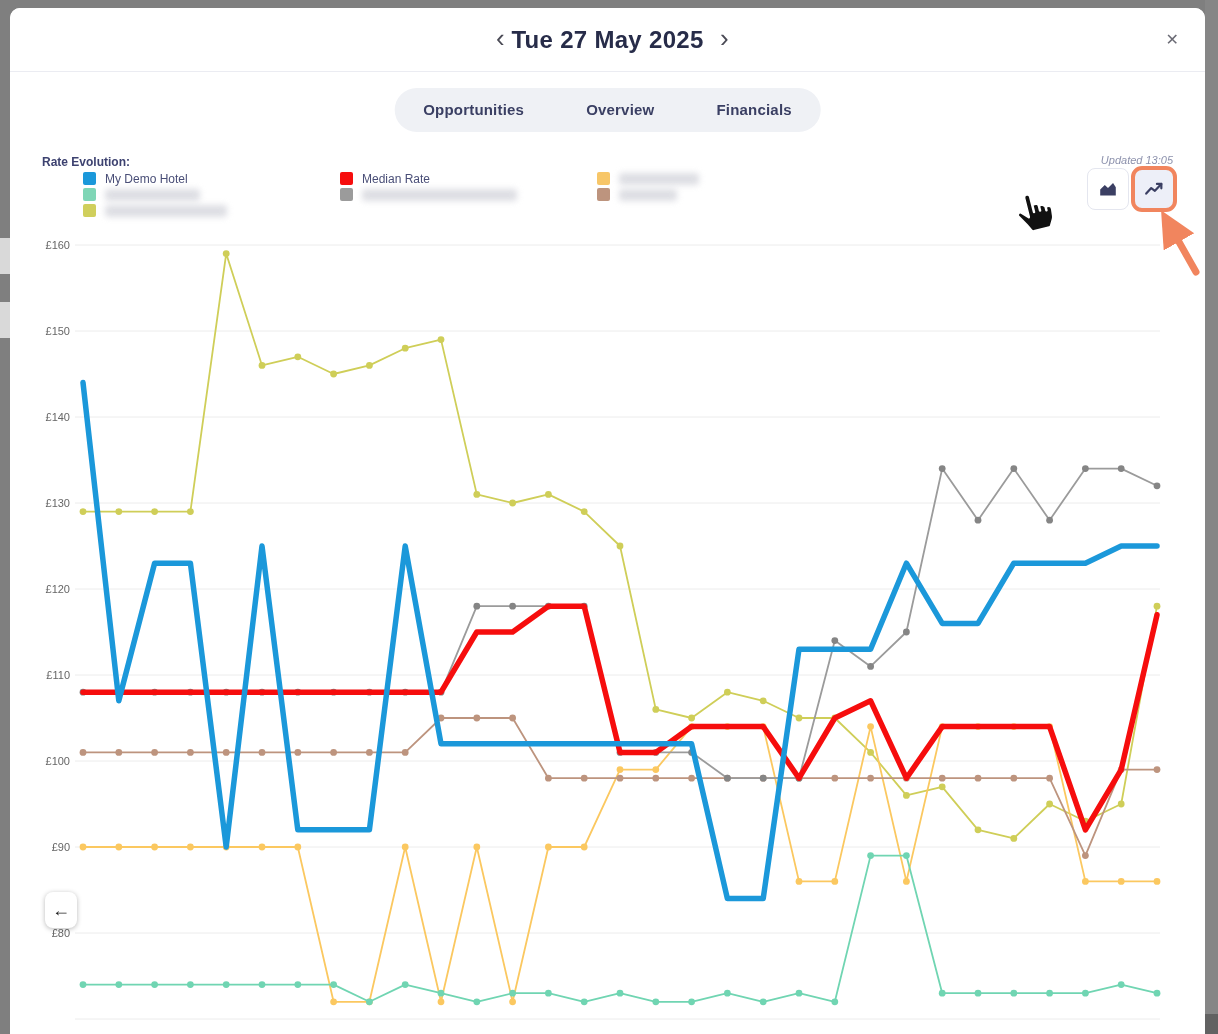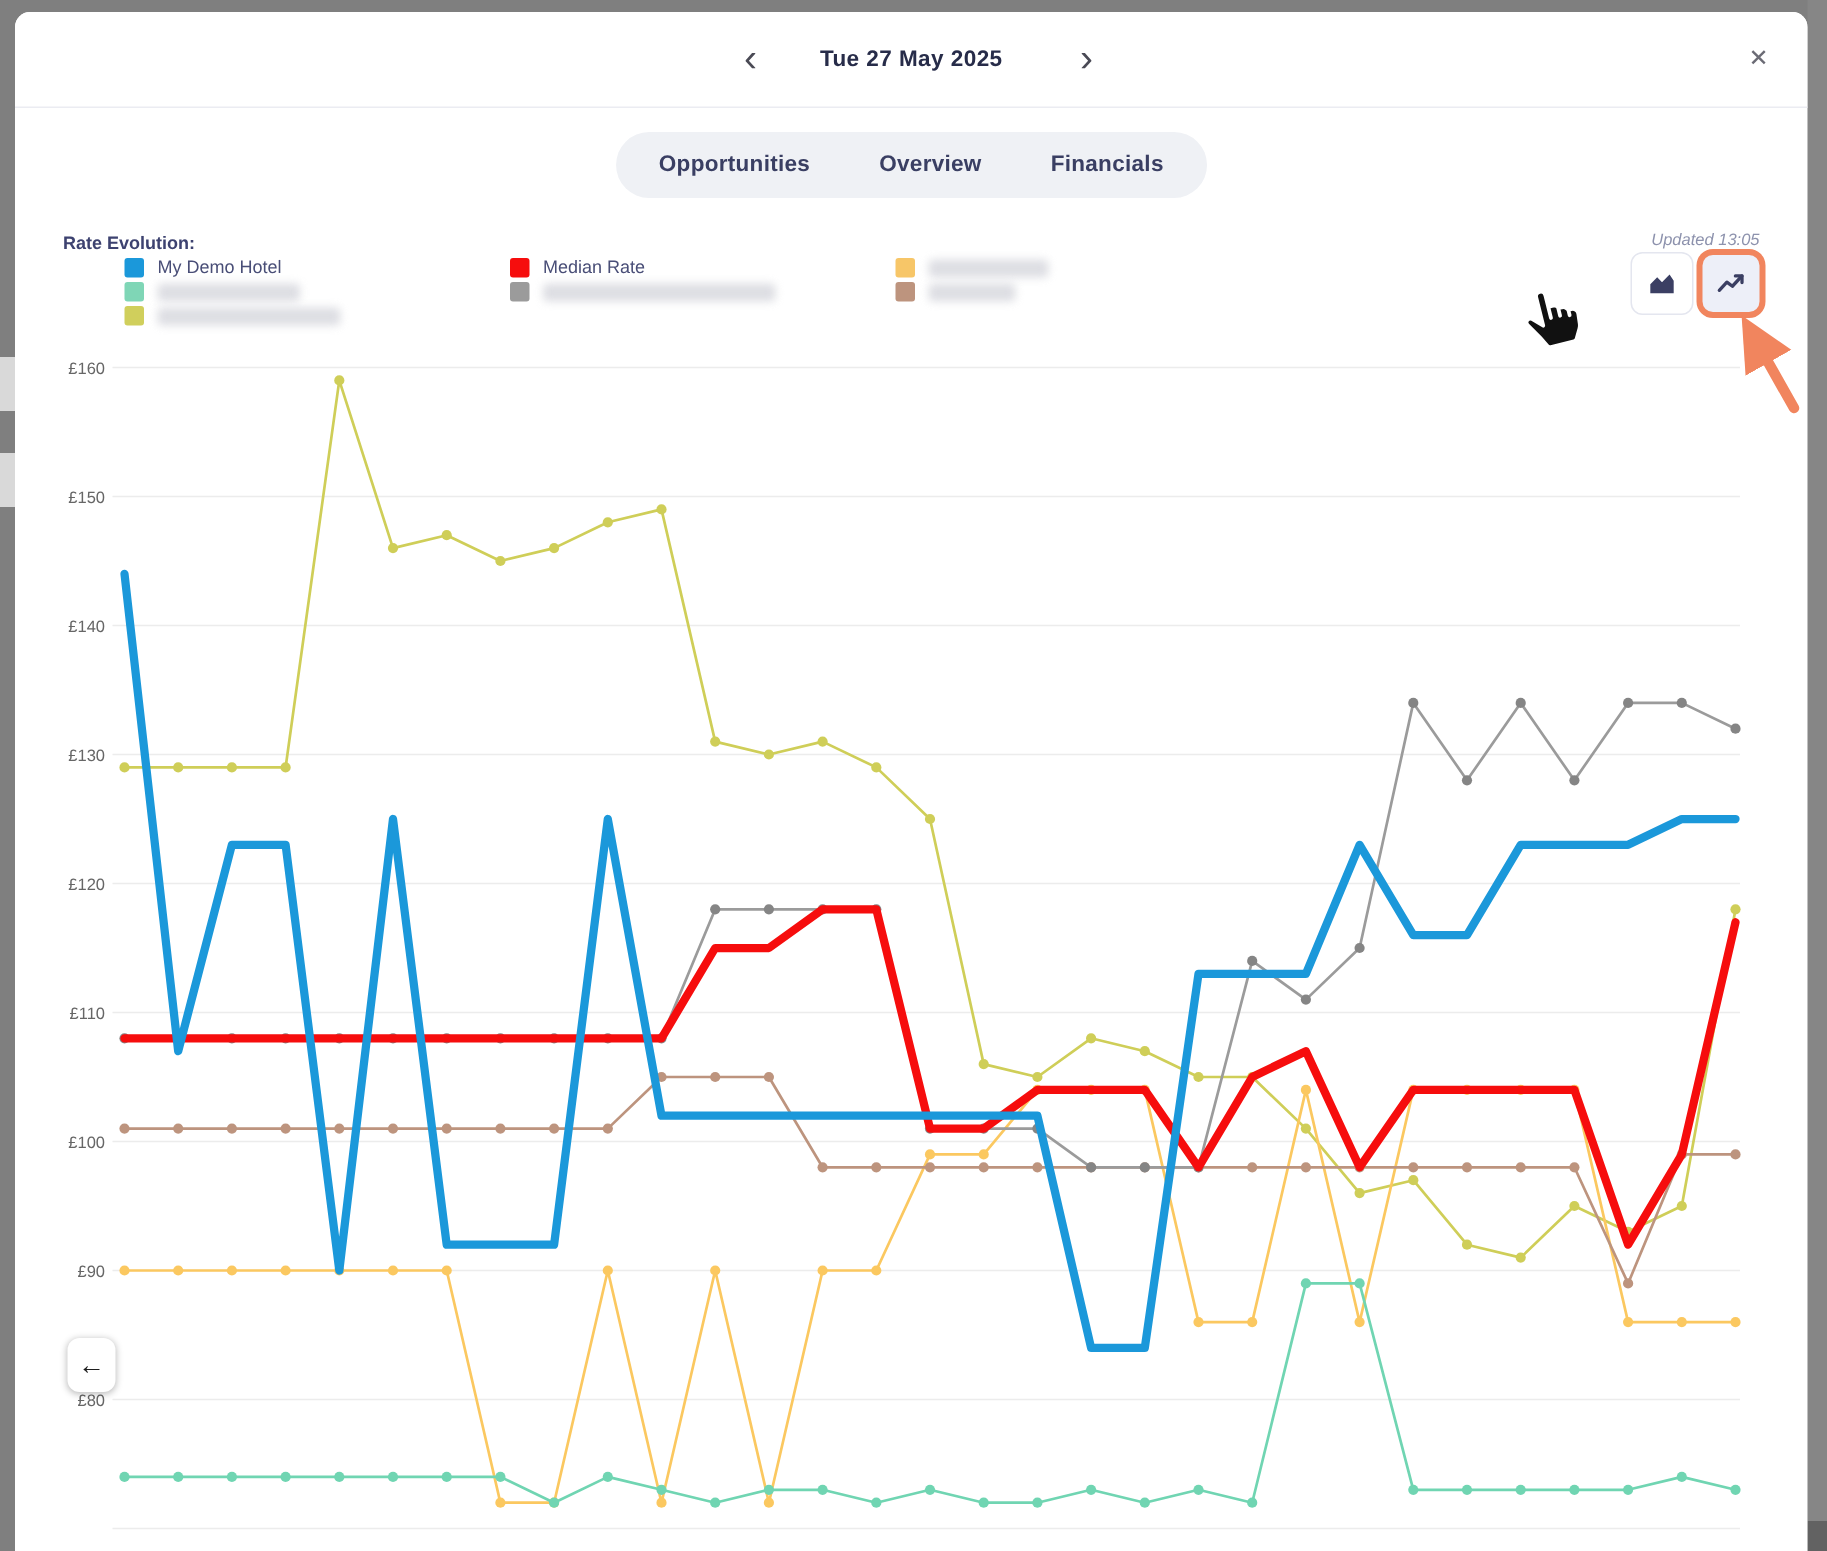--- a/index.html
+++ b/index.html
@@ -11,38 +11,38 @@
   .scroll-strip { position:absolute; right:0; top:0; width:13px; height:1034px; background:#868686; }
   .scroll-corner { position:absolute; right:0; bottom:0; width:13px; height:20px; background:#626262; }
 
   
   .modal { position:absolute; left:10px; top:8px; width:1195px; height:1026px;
     background:#ffffff; border-radius:10px 10px 0 0; overflow:hidden; }
 
   .modal-header { position:absolute; left:0; top:0; width:100%; height:64px;
     border-bottom:1px solid #ebecf2; background:#fff; z-index:8; }
   .date-title { position:absolute; left:0; top:0; width:100%; height:64px; line-height:64px;
-    text-align:center; font-size:15px; font-weight:bold; color:#272c49; letter-spacing:.3px; }
+    text-align:center; font-size:24px; font-weight:bold; color:#272c49; letter-spacing:.3px; }
   .chev { position:absolute; top:0; height:64px; line-height:60px; font-size:26px; font-weight:400;
     color:#4a4a55; cursor:pointer; padding:0 8px; }
   .chev-left { left:478px; } .chev-right { left:702px; }
   .close-x { position:absolute; right:26px; top:20px; font-size:16px; color:#6b6b75; cursor:pointer; line-height:24px; }
 
   
   .tabbar { position:absolute; left:50%; transform:translateX(-50%); top:80px; height:44px;
-    background:#eff1f5; border-radius:22px; display:flex; align-items:center; padding:0 6px; z-index:8; }
+    background:#eff1f5; border-radius:22px; display:flex; align-items:center; padding:0 6px; z-index:8;gap:16px; }
   .tab { height:38px; line-height:38px; padding:0 23px; font-size:15px; font-weight:bold;
     color:#3a3f63; letter-spacing:.2px; border-radius:19px; cursor:pointer; white-space:nowrap; }
   .tab.active { background:#ffffff; color:#4577f6; height:42px; line-height:42px;
     border:1px solid #e7e9f1; box-shadow:0 1px 4px rgba(40,45,80,.10); }
 
   
   .legend-title { position:absolute; left:32px; top:147px; font-size:12px; font-weight:bold; color:#3d4270; z-index:8;}
   .legend-col { position:absolute; top:164px; z-index:8; }
-  .legend-row { display:flex; align-items:flex-end; height:13px; margin-bottom:3px; }
+  .legend-row { display:flex; align-items:center; height:13px; margin-bottom:3px; }
   .swatch { width:13px; height:13px; border-radius:2px; margin-right:9px; flex:0 0 13px; }
   .legend-label { font-size:12px; color:#494e77; white-space:nowrap; }
   .legend-label.struck { color:#6d7296; text-decoration:line-through; }
   .redacted-blob { height:12px; border-radius:3px; background:#d2d3da; filter:blur(3px); opacity:.75; }
 
   .updated-label { position:absolute; right:32px; top:146px; font-size:11px; color:#8d92ad; z-index:8;font-style:italic; }
 
   .chart-type-btn { position:absolute; width:42px; height:42px; background:#ffffff;
     border:1px solid #e4e6ef; border-radius:8px; display:flex; align-items:center;
     justify-content:center; cursor:pointer; z-index:9; }

